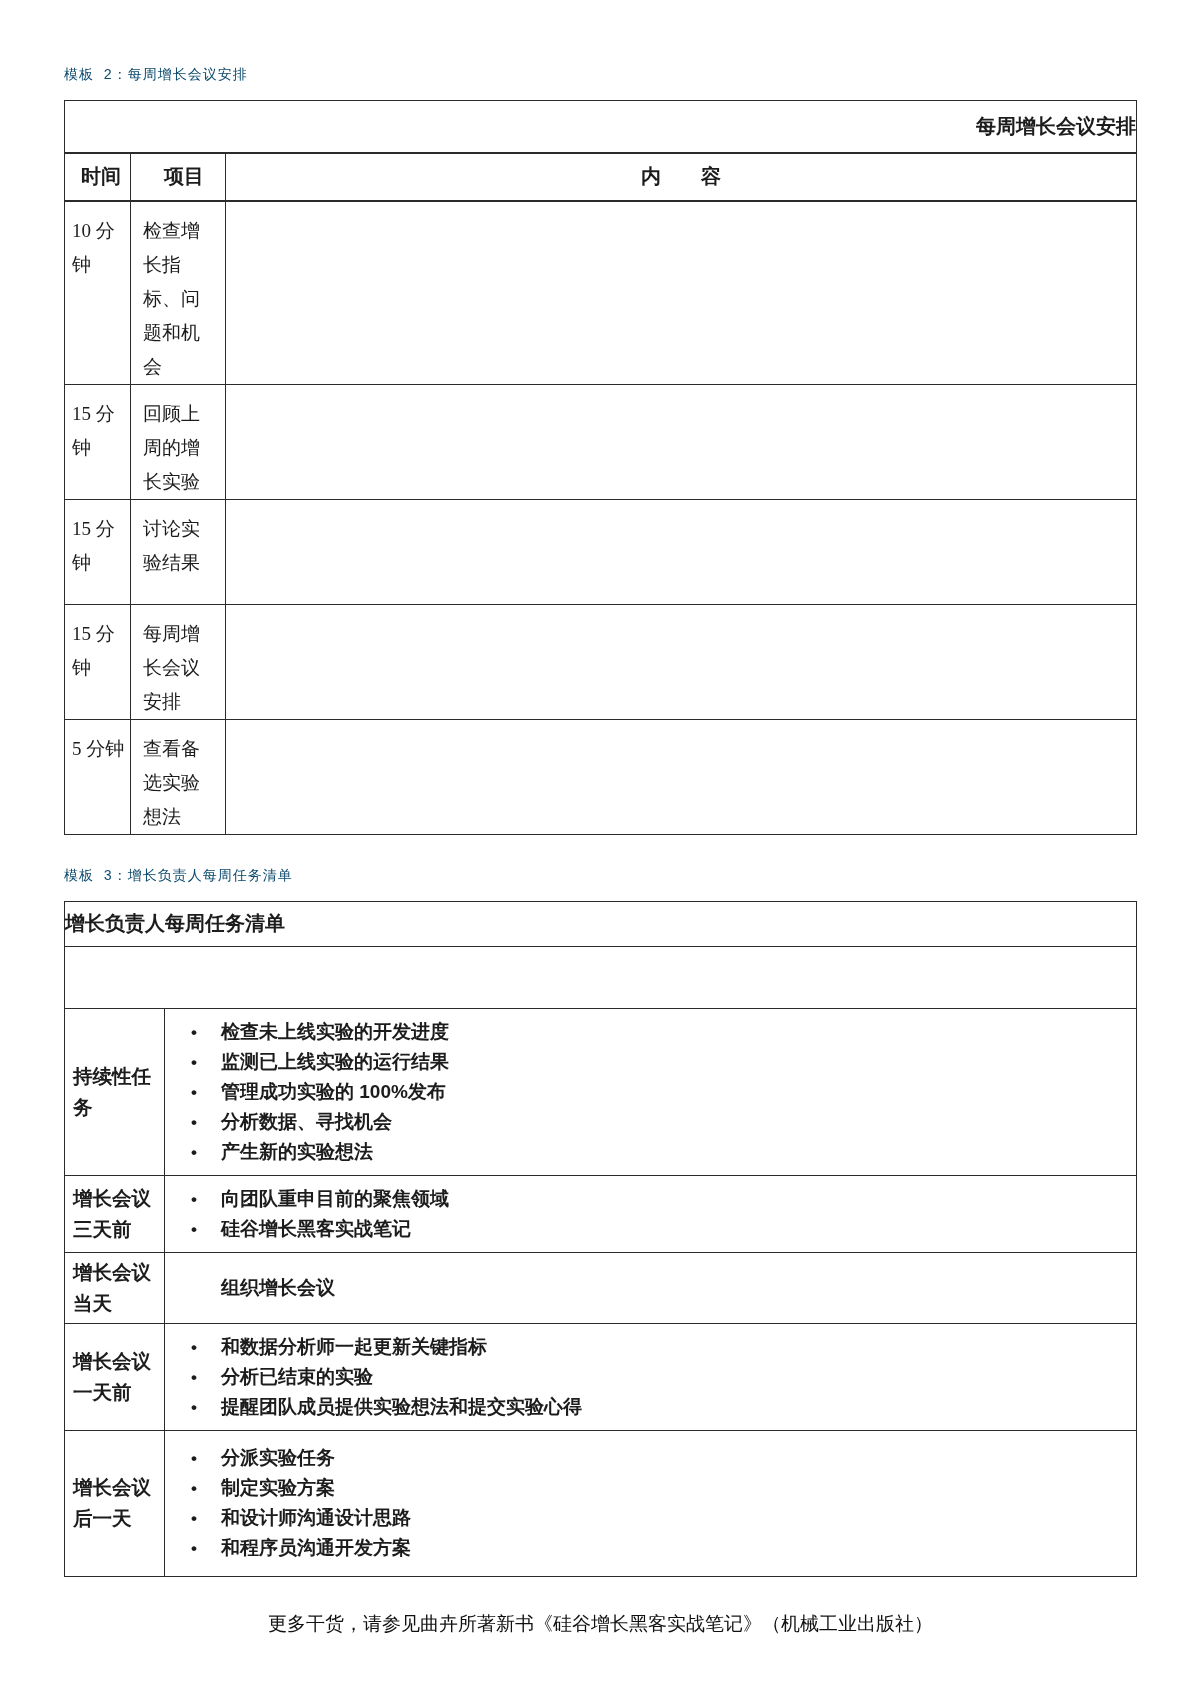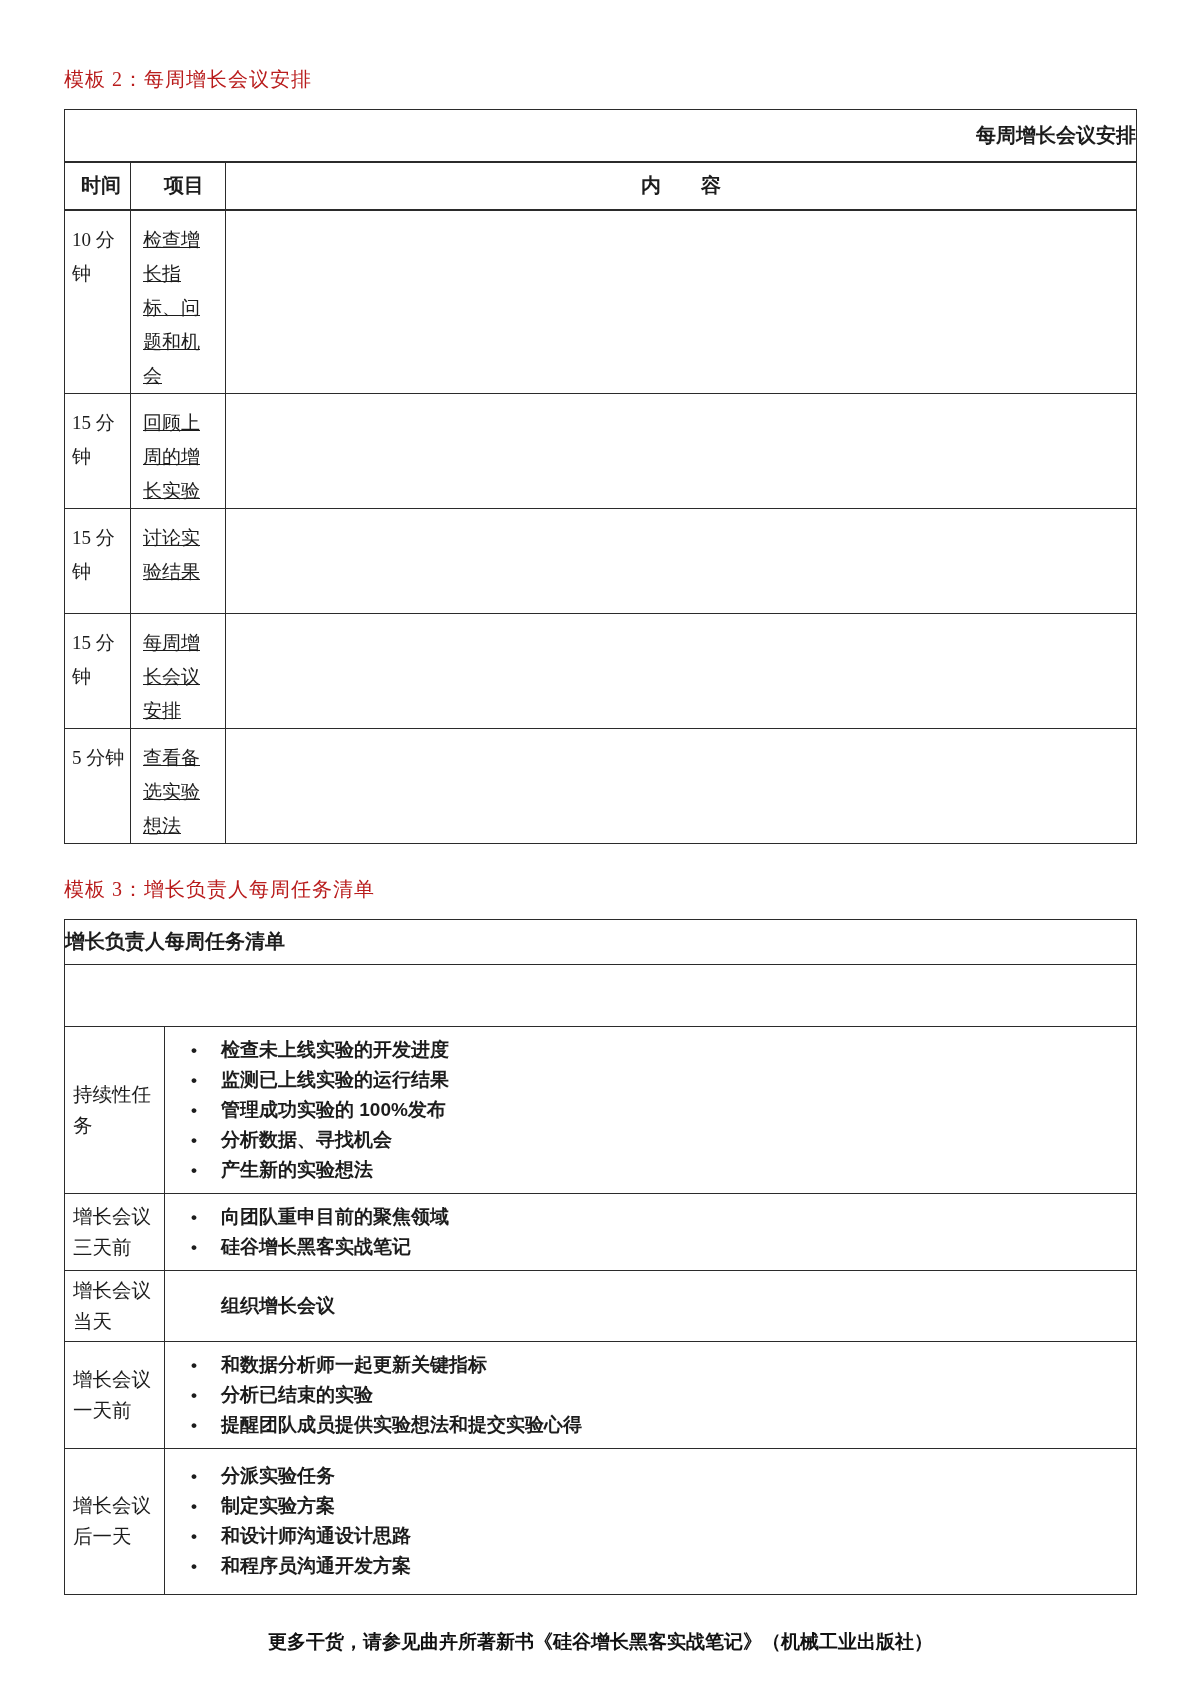--- a/index.html
+++ b/index.html
@@ -6,23 +6,23 @@
   html, body { width: 1200px; }
   body {
     height: 1698px;
     background: #ffffff;
     color: #1c1c1c;
     font-family: "Liberation Serif", serif;
   }
   .page { padding: 66px 63px 0 64px; }
 
   .section-title {
-    font-family: Liberation Serif, serif;
-    font-size: 20px;
-    color: #b91c1c;
+    font-family: Liberation Mono, monospace;
+    font-size: 14px;
+    color: #0c4a6e;
     letter-spacing: 1px;
   }
   .section-title.second { margin-top: 32px; }
 
   table {
     border-collapse: collapse;
     width: 100%;
     table-layout: fixed;
     margin-top: 16px;
   }
@@ -57,40 +57,39 @@
   .t1 .head-time { padding-left: 7px; }
   .t1 .head-item { padding-left: 12px; }
   .t1 .head-content { text-align: center; }
   .t1 .cell-time {
     padding: 12px 5px 0 7px;
     line-height: 34px;
   }
   .t1 .cell-item {
     padding: 12px 18px 0 12px;
     line-height: 34px;
-    text-decoration: underline;
   }
 
   
   .t2 .title-cell {
     height: 45px;
     text-align: left;
     vertical-align: middle;
     font-family: "Liberation Sans", sans-serif;
     font-weight: bold;
     font-size: 20px;
   }
   .t2 col.c-label { width: 100px; }
   .t2 .empty-row td { height: 62px; }
   .t2 .label-cell {
     vertical-align: middle;
     padding: 4px 4px 4px 8px;
     line-height: 31px;
     font-family: "Liberation Sans", sans-serif;
-    font-weight: 400;
+    font-weight: 700;
     font-size: 19.5px;
     margin-left: 25px;
   }
   .t2 .items-cell {
     vertical-align: middle;
     padding: 8px 10px;
     font-family: "Liberation Sans", sans-serif;
     font-weight: 600;
   }
   .bullet-item {
@@ -107,21 +106,21 @@
   }
   .plain-item {
     padding-left: 46px;
     line-height: 29px;
   }
 
   .footer {
     margin-top: 34px;
     text-align: center;
     font-family: "Liberation Sans", sans-serif;
-    font-weight: bold;
+    font-weight: normal;
     font-size: 19px;
     color: #111;
   }
 </style>
 </head>
 <body>
 
 <div class="page">
 
   <div class="section-title">模板 2：每周增长会议安排</div>

